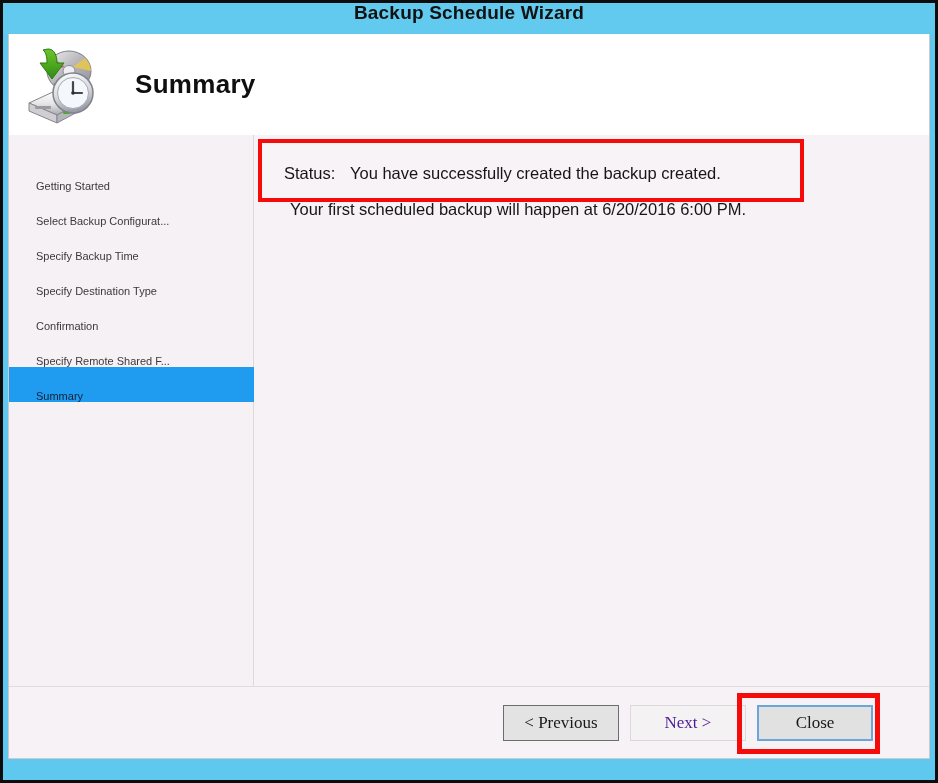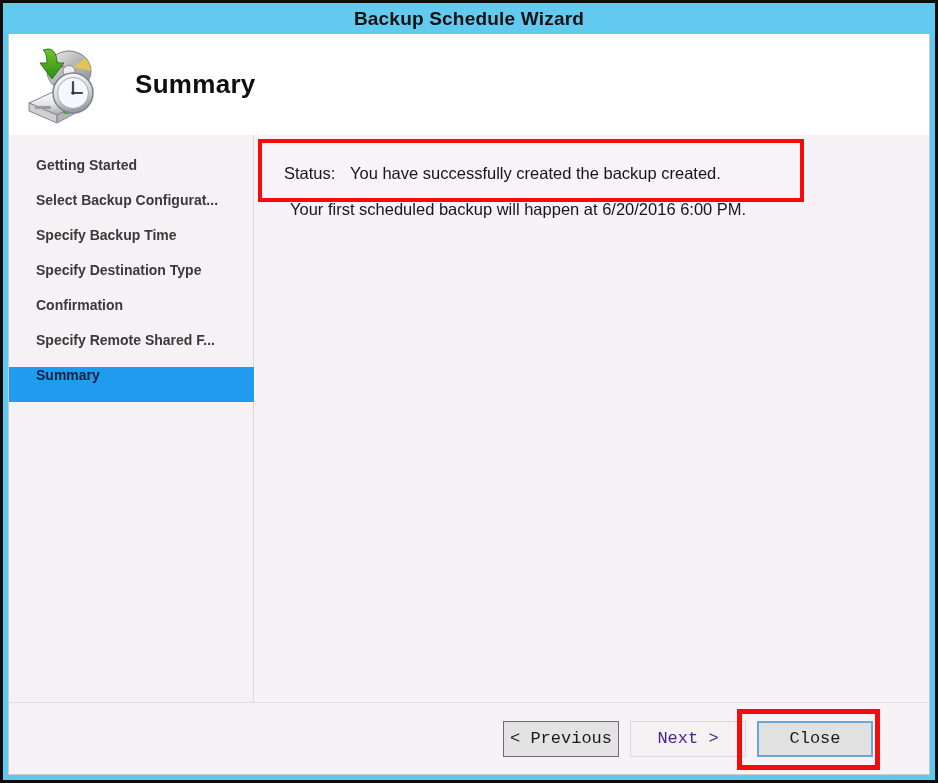--- a/index.html
+++ b/index.html
@@ -33,36 +33,36 @@
     background: #5fc8ef;
     display: flex;
     flex-direction: column;
   }
 
   .titlebar {
     height: 31px;
     flex: 0 0 31px;
     background: #62c9ef;
     display: flex;
-    align-items: center;
+    align-items: flex-start;
     justify-content: center;
     position: relative;
   }
   .titlebar-text {
     font-size: 19px;
     font-weight: bold;
     color: #121212;
     letter-spacing: 0.2px;
     line-height: 1;
   }
 
   .frame-body {
     flex: 1 1 auto;
     display: flex;
-    padding: 0 5px 5px 5px;
+    padding: 0 5px 21px 5px;
     box-sizing: border-box;
     min-height: 0;
   }
 
   .client {
     flex: 1 1 auto;
     background: #f7f2f5;
     border: 1px solid #cfc9cd;
     border-top: none;
     display: flex;
@@ -106,28 +106,27 @@
     flex: 0 0 245px;
     width: 245px;
     background: #f6f1f4;
     border-right: 1px solid #ded7dc;
     padding-top: 22px;
     box-sizing: border-box;
   }
   .nav-item {
     height: 35px;
     display: flex;
-    align-items: flex-start;
+    align-items: flex-end;
     padding-left: 27px;
     box-sizing: border-box;
-    font-size: 14px;
+    font-size: 11px;
     color: #3a3a3a;
     white-space: nowrap;
     overflow: hidden;
-    font-weight: bold;
   }
   .nav-item.selected {
     background: #1f9bf0;
     color: #14213a;
     width: 245px;
   }
 
   .content {
     flex: 1 1 auto;
     position: relative;
@@ -173,21 +172,21 @@
     display: flex;
     align-items: center;
     justify-content: flex-end;
     padding-right: 56px;
     box-sizing: border-box;
   }
   .btn {
     width: 116px;
     height: 36px;
     font-size: 17px;
-    font-family: Liberation Mono, monospace;
+    font-family: Liberation Serif, serif;
     background: #e4e4e4;
     color: #1a1a1a;
     border: 1px solid #8b8b8b;
     box-sizing: border-box;
     display: flex;
     align-items: center;
     justify-content: center;
     margin-left: 11px;
     padding: 0;
   }

